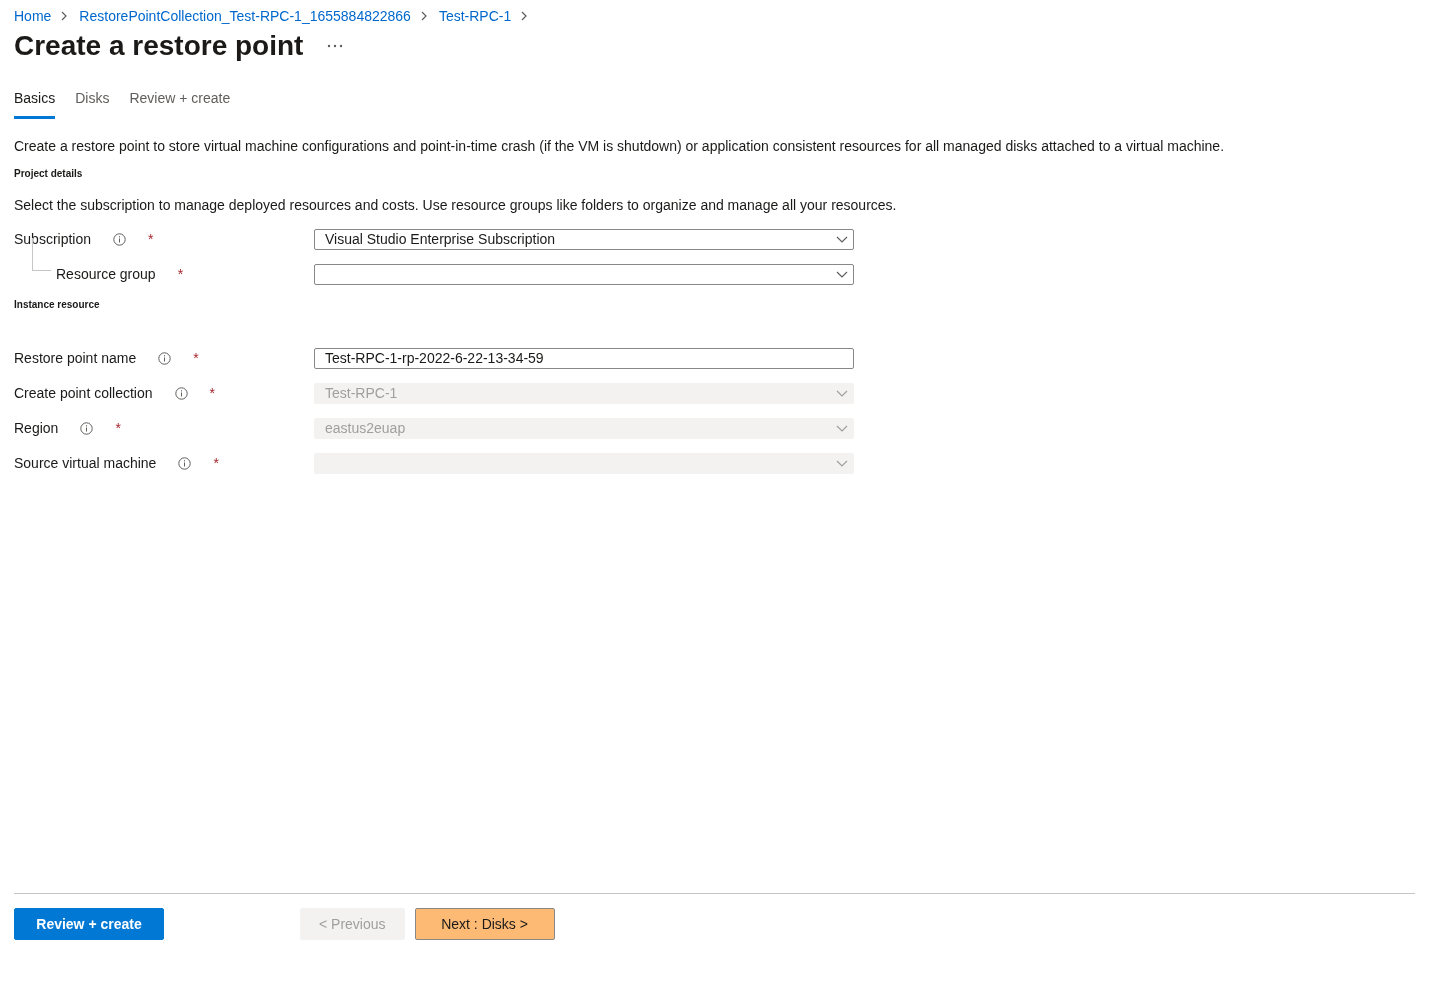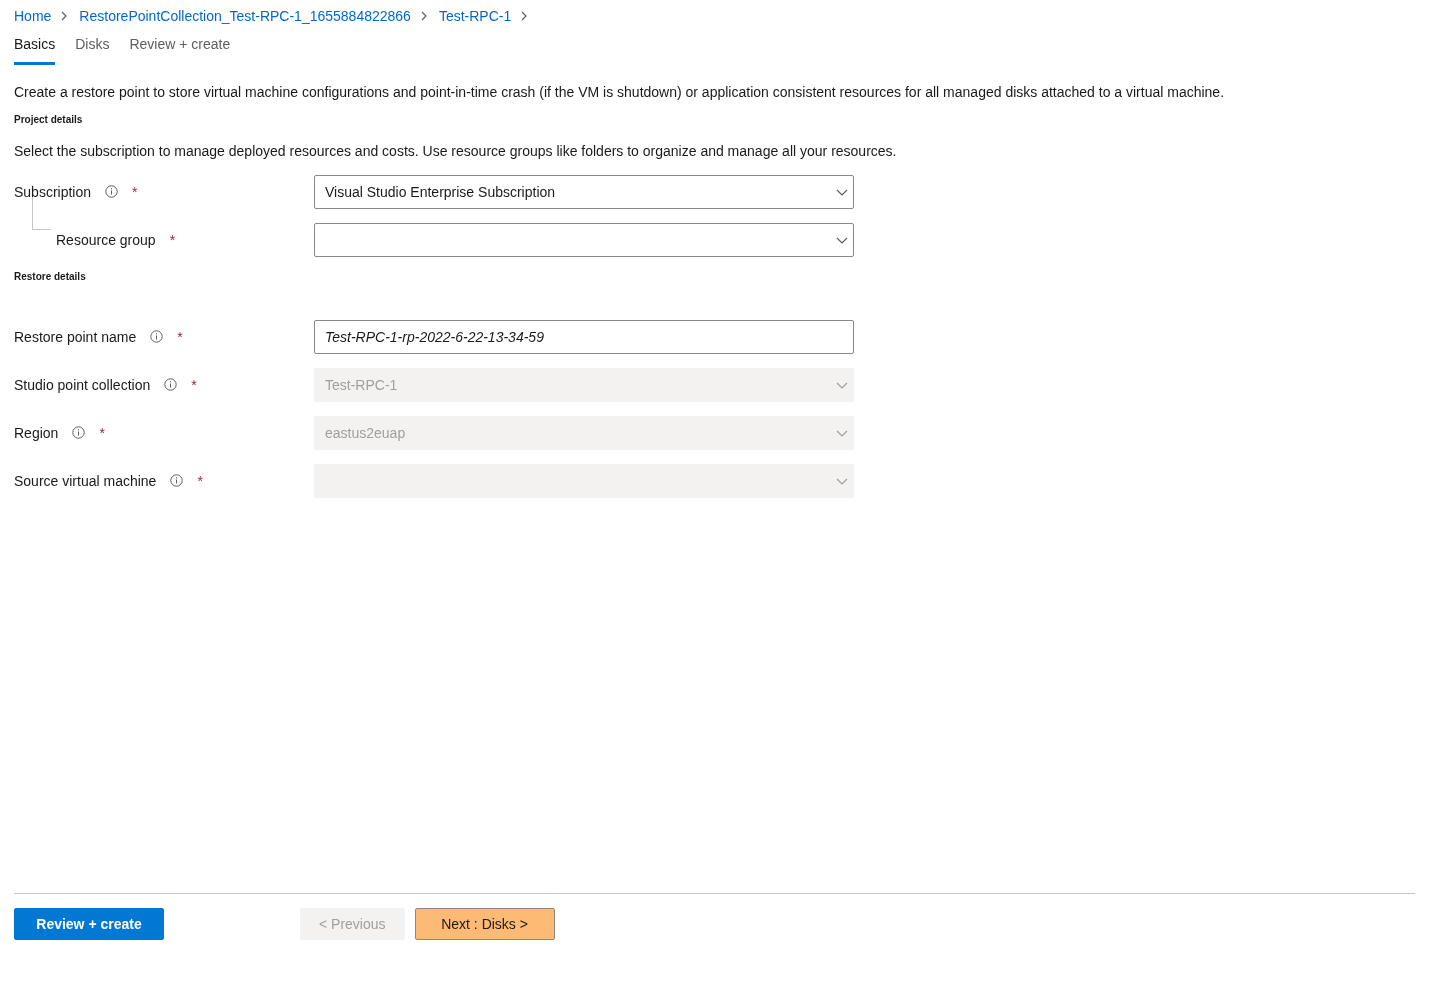--- a/index.html
+++ b/index.html
@@ -63,21 +63,21 @@
   .section-desc { margin-bottom: 16px; }
 
   
   .row {
     display: grid;
     grid-template-columns: 290px 540px;
     align-items: center;
     column-gap: 10px;
     margin-bottom: 14px;
   }
-  .row .label { display: flex; align-items: center; gap: 14px; font-size: 14px; }
+  .row .label { display: flex; align-items: center; gap: 22px; font-size: 14px; }
   .row.indent .label { padding-left: 42px; }
   .req { color: var(--req); }
   .info-icon { color: var(--muted); display: inline-flex; }
   .info-icon svg { display:block; }
 
   
   .tree-wrap { position: relative; }
   .tree-wrap::before {
     content: "";
     position: absolute;
@@ -89,31 +89,31 @@
     border-bottom: 1px solid var(--border-light);
   }
 
   
   .ctrl {
     position: relative;
     width: 100%;
   }
   .select, .input {
     width: 100%;
-    height: 34px;
+    height: 21px;
     padding: 0 30px 0 10px;
     border: 1px solid var(--border);
     border-radius: 2px;
     background: #fff;
     font-family: inherit;
     font-size: 14px;
     color: var(--text);
     outline: none;
   }
-  .input { padding-right: 10px; font-style: italic; }
+  .input { padding-right: 10px; }
   .select.disabled, .select.disabled .chev {
     background: var(--disabled-bg);
     border-color: var(--disabled-bg);
     color: var(--disabled-text);
     cursor: default;
   }
   .select { cursor: pointer; display: flex; align-items: center; }
   .select .chev {
     position: absolute; right: 6px; top: 50%; transform: translateY(-50%);
     color: var(--muted);
@@ -181,20 +181,30 @@
         </svg>
     </span>
     <a>Test-RPC-1</a>
     <span class="sep">
       <svg width="8" height="10" viewBox="0 0 8 10">
           <path d="M1 1 L5 5 L1 9" stroke="currentColor" stroke-width="1.2" fill="none"></path>
         </svg>
     </span>
   </nav>
 
+  <div class="title-row">
+    <h1 class="title">Create a restore point</h1>
+    <span class="more-btn">
+      <svg width="16" height="4" viewBox="0 0 16 4">
+          <circle cx="2" cy="2" r="1.2" fill="currentColor"></circle>
+          <circle cx="8" cy="2" r="1.2" fill="currentColor"></circle>
+          <circle cx="14" cy="2" r="1.2" fill="currentColor"></circle>
+        </svg>
+    </span>
+  </div>
 
   <div class="tabs">
     <div class="tab active">Basics</div>
     <div class="tab">Disks</div>
     <div class="tab">Review + create</div>
   </div>
 
   <div class="intro">Create a restore point to store virtual machine configurations and point-in-time crash (if the VM is shutdown) or application consistent resources for all managed disks attached to a virtual machine.</div>
 
   <div class="section-title">Project details</div>
@@ -234,21 +244,21 @@
         <span></span>
         <span class="chev">
           <svg width="12" height="8" viewBox="0 0 12 8">
               <path d="M1 1 L6 6 L11 1" stroke="currentColor" stroke-width="1.2" fill="none"></path>
             </svg>
         </span>
       </div>
     </div>
   </div>
 
-  <div class="section-title">Restore details</div>
+  <div class="section-title">Instance resource</div>
 
   <div style="height:20px"></div>
 
   <div class="row">
     <div class="label">
       <span>Restore point name</span>
       <span class="info-icon">
         <svg width="13" height="13" viewBox="0 0 13 13">
             <circle cx="6.5" cy="6.5" r="5.7" stroke="currentColor" stroke-width="1" fill="none"></circle>
             <rect x="6" y="5.5" width="1" height="4" fill="currentColor"></rect>
@@ -257,21 +267,21 @@
       </span>
       <span class="req">*</span>
     </div>
     <div class="ctrl">
       <input class="input" value="Test-RPC-1-rp-2022-6-22-13-34-59" style="">
     </div>
   </div>
 
   <div class="row">
     <div class="label">
-      <span>Studio point collection</span>
+      <span>Create point collection</span>
       <span class="info-icon">
         <svg width="13" height="13" viewBox="0 0 13 13">
             <circle cx="6.5" cy="6.5" r="5.7" stroke="currentColor" stroke-width="1" fill="none"></circle>
             <rect x="6" y="5.5" width="1" height="4" fill="currentColor"></rect>
             <rect x="6" y="3.2" width="1" height="1.2" fill="currentColor"></rect>
           </svg>
       </span>
       <span class="req">*</span>
     </div>
     <div class="ctrl">

